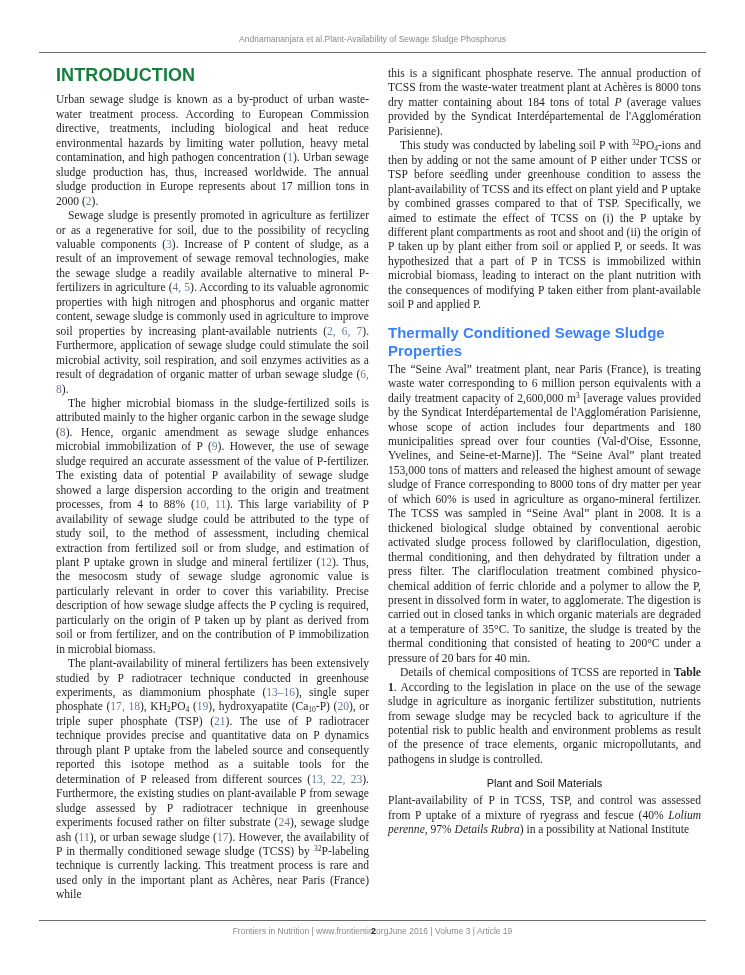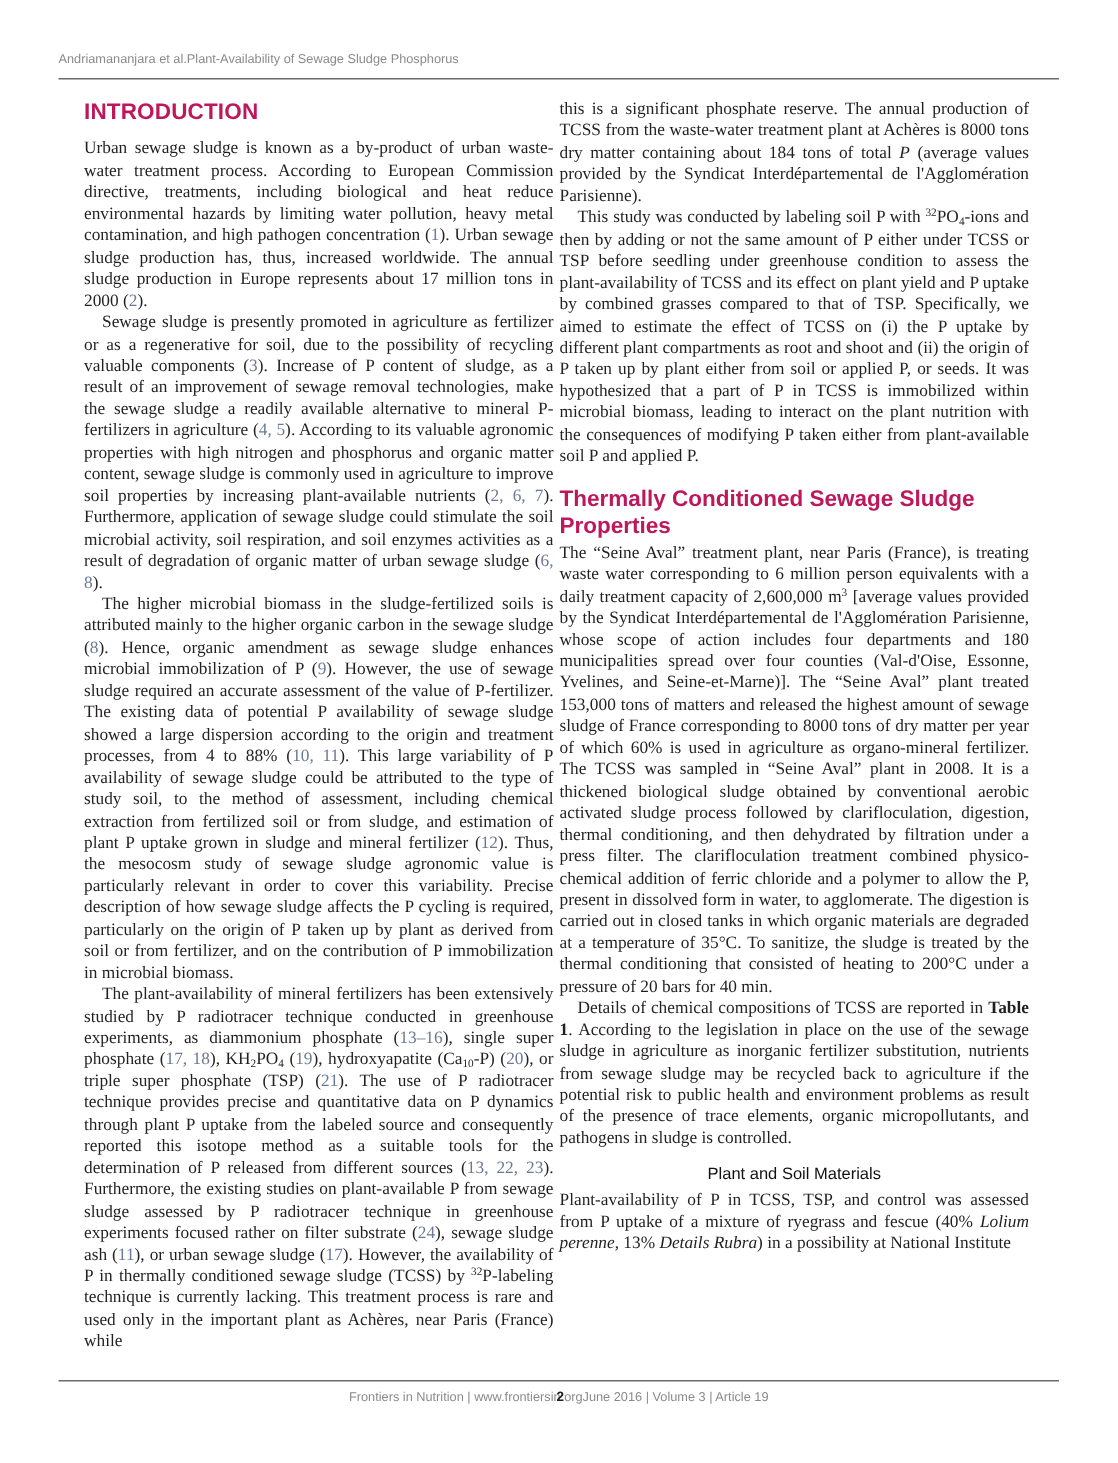--- a/index.html
+++ b/index.html
@@ -1,38 +1,38 @@
 <!DOCTYPE html>
 <html><head>
 <meta charset="utf-8">
 <style>
   html, body { margin: 0; padding: 0; background: #ffffff; }
   body { width: 745px; height: 975px; position: relative; overflow: hidden; }
   .running-head {
     position: absolute; left: 39px; right: 39px; top: 34px;
     font-family: "Liberation Sans", sans-serif; font-size: 8.5px; color: #8a8a8a;
-    display: flex; justify-content: flex-start;
+    display: flex; justify-content: center;
   }
   .head-rule { position: absolute; left: 39px; right: 39px; top: 52px; height: 1px; background: #6a6a6a; }
   .col {
     position: absolute; top: 66px; width: 313px;
     font-family: "Liberation Serif", serif; font-size: 11.55px; line-height: 14.45px;
     color: #231f20; text-align: justify; hyphens: manual;
   }
   .col.left { left: 56px; }
-  .col.right { left: 373px; }
+  .col.right { left: 388px; }
   .col p { margin: 0; text-indent: 12px; }
   .col p.first { text-indent: 0; }
   h1.sec {
-    font-family: "Liberation Sans", sans-serif; font-weight: bold; font-size: 15px;
-    margin: 2px 0 10px 0; color: #be185d; letter-spacing: 0.1px; text-align: left;
+    font-family: "Liberation Sans", sans-serif; font-weight: bold; font-size: 18px;
+    margin: 2px 0 10px 0; color: #15803d; letter-spacing: 0.1px; text-align: left;
   }
   h2.sub {
     font-family: "Liberation Sans", sans-serif; font-weight: bold; font-size: 15px;
-    line-height: 18px; margin: 0 0 2px 0; color: #be185d; text-align: left;
+    line-height: 18px; margin: 0 0 2px 0; color: #3b82f6; text-align: left;
   }
   h3.subsub {
     font-family: "Liberation Sans", sans-serif; font-weight: normal; font-size: 11px;
     line-height: 14px; margin: 0 0 3px 0; color: #111; text-align: center;
   }
   .cite { color: #6a7a96; }
   sup { font-size: 7.5px; line-height: 0; vertical-align: 4px; }
   sub { font-size: 7.5px; line-height: 0; vertical-align: -2px; }
   .foot-rule { position: absolute; left: 39px; right: 39px; top: 920px; height: 1px; background: #6a6a6a; }
   .footer {
@@ -73,21 +73,21 @@
   <div class="gap-12"></div>
   <h2 class="sub">Thermally Conditioned Sewage Sludge Properties</h2>
 
   <p class="first"><span>The “Seine Aval” treatment plant, near Paris (France), is treating waste water corresponding to 6 million person equivalents with a daily treatment capacity of 2,600,000 m</span><sup>3</sup><span> [average values provided by the Syndicat Interdépartemental de l'Agglomération Parisienne, whose scope of action includes four departments and 180 municipalities spread over four counties (Val-d'Oise, Essonne, Yvelines, and Seine-et-Marne)]. The “Seine Aval” plant treated 153,000 tons of matters and released the highest amount of sewage sludge of France corresponding to 8000 tons of dry matter per year of which 60% is used in agriculture as organo-mineral fertilizer. The TCSS was sampled in “Seine Aval” plant in 2008. It is a thickened biological sludge obtained by conventional aerobic activated sludge process followed by clarifloculation, digestion, thermal conditioning, and then dehydrated by filtration under a press filter. The clarifloculation treatment combined physico-chemical addition of ferric chloride and a polymer to allow the P, present in dissolved form in water, to agglomerate. The digestion is carried out in closed tanks in which organic materials are degraded at a temperature of 35°C. To sanitize, the sludge is treated by the thermal conditioning that consisted of heating to 200°C under a pressure of 20 bars for 40 min.</span></p>
 
   <p><span>Details of chemical compositions of TCSS are reported in </span><b>Table 1</b><span>. According to the legislation in place on the use of the sewage sludge in agriculture as inorganic fertilizer substitution, nutrients from sewage sludge may be recycled back to agriculture if the potential risk to public health and environment problems as result of the presence of trace elements, organic micropollutants, and pathogens in sludge is controlled.</span></p>
 
   <div class="gap-10"></div>
   <h3 class="subsub">Plant and Soil Materials</h3>
 
-  <p class="first"><span>Plant-availability of P in TCSS, TSP, and control was assessed from P uptake of a mixture of ryegrass and fescue (40% </span><i>Lolium perenne</i><span>, 13% </span><i>Details Rubra</i><span>) in a possibility at National Institute</span></p>
+  <p class="first"><span>Plant-availability of P in TCSS, TSP, and control was assessed from P uptake of a mixture of ryegrass and fescue (40% </span><i>Lolium perenne</i><span>, 97% </span><i>Details Rubra</i><span>) in a possibility at National Institute</span></p>
 </div>
 
 <div class="foot-rule"></div>
 <div class="footer">
   <span>Frontiers in Nutrition | www.frontiersin.org</span>
   <span class="page-num">2</span>
   <span>June 2016 | Volume 3 | Article 19</span>
 </div>
 
 </body></html>

